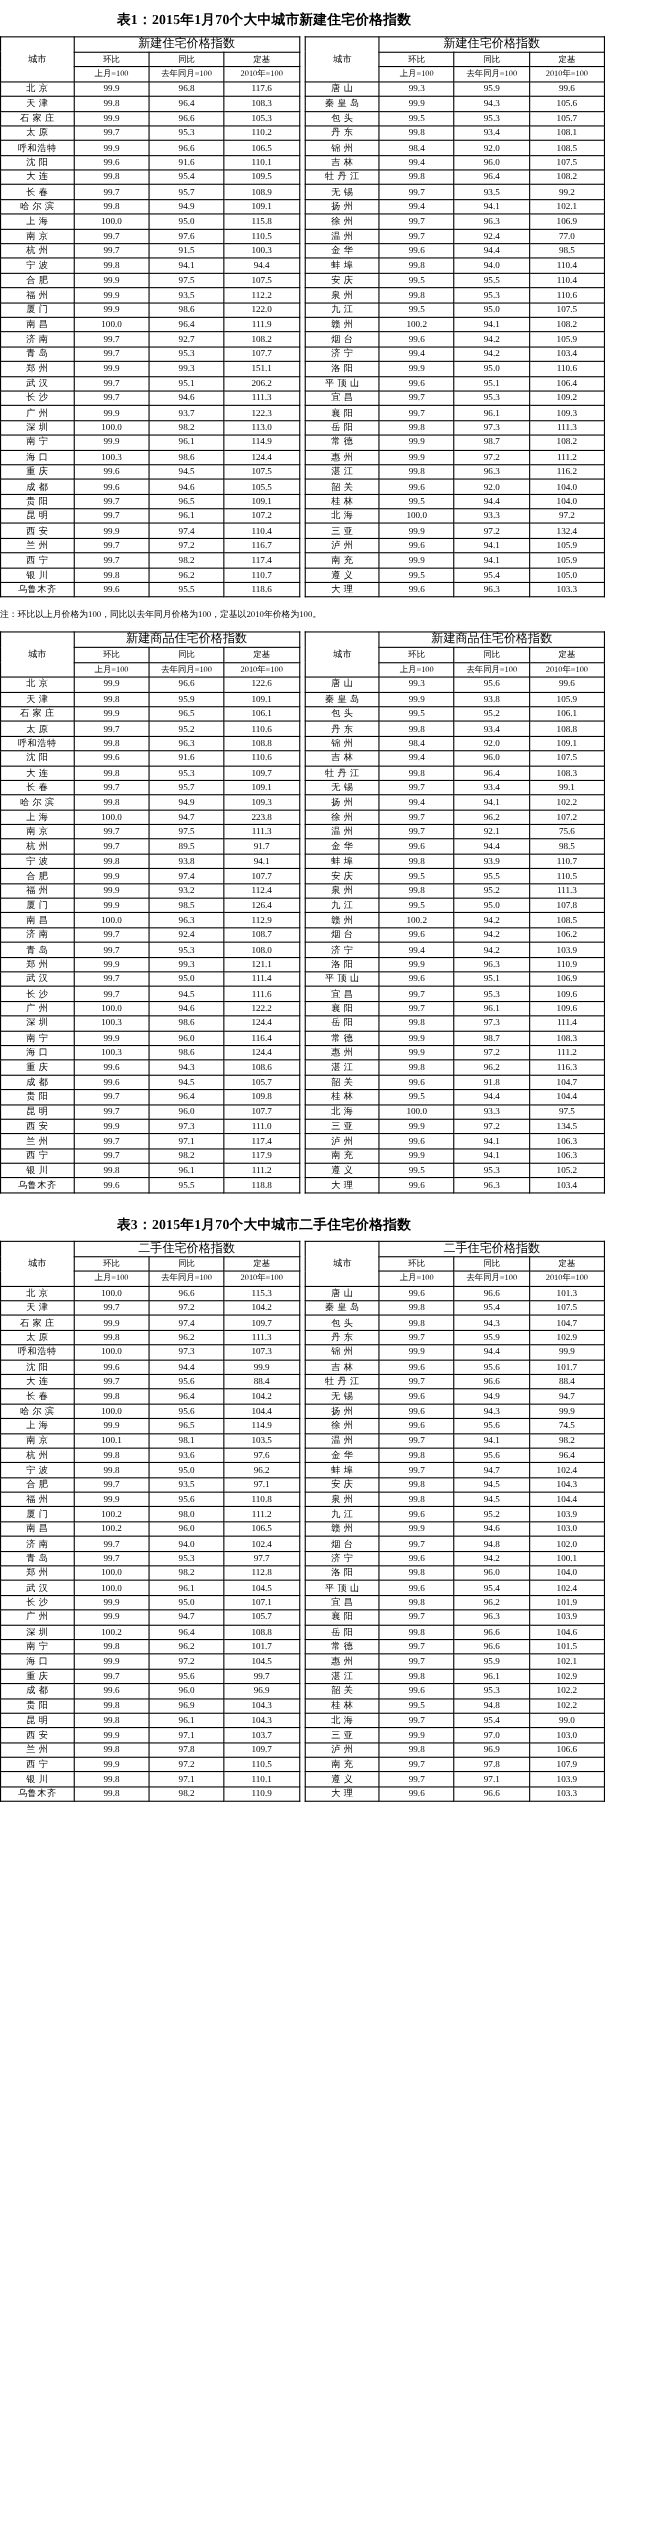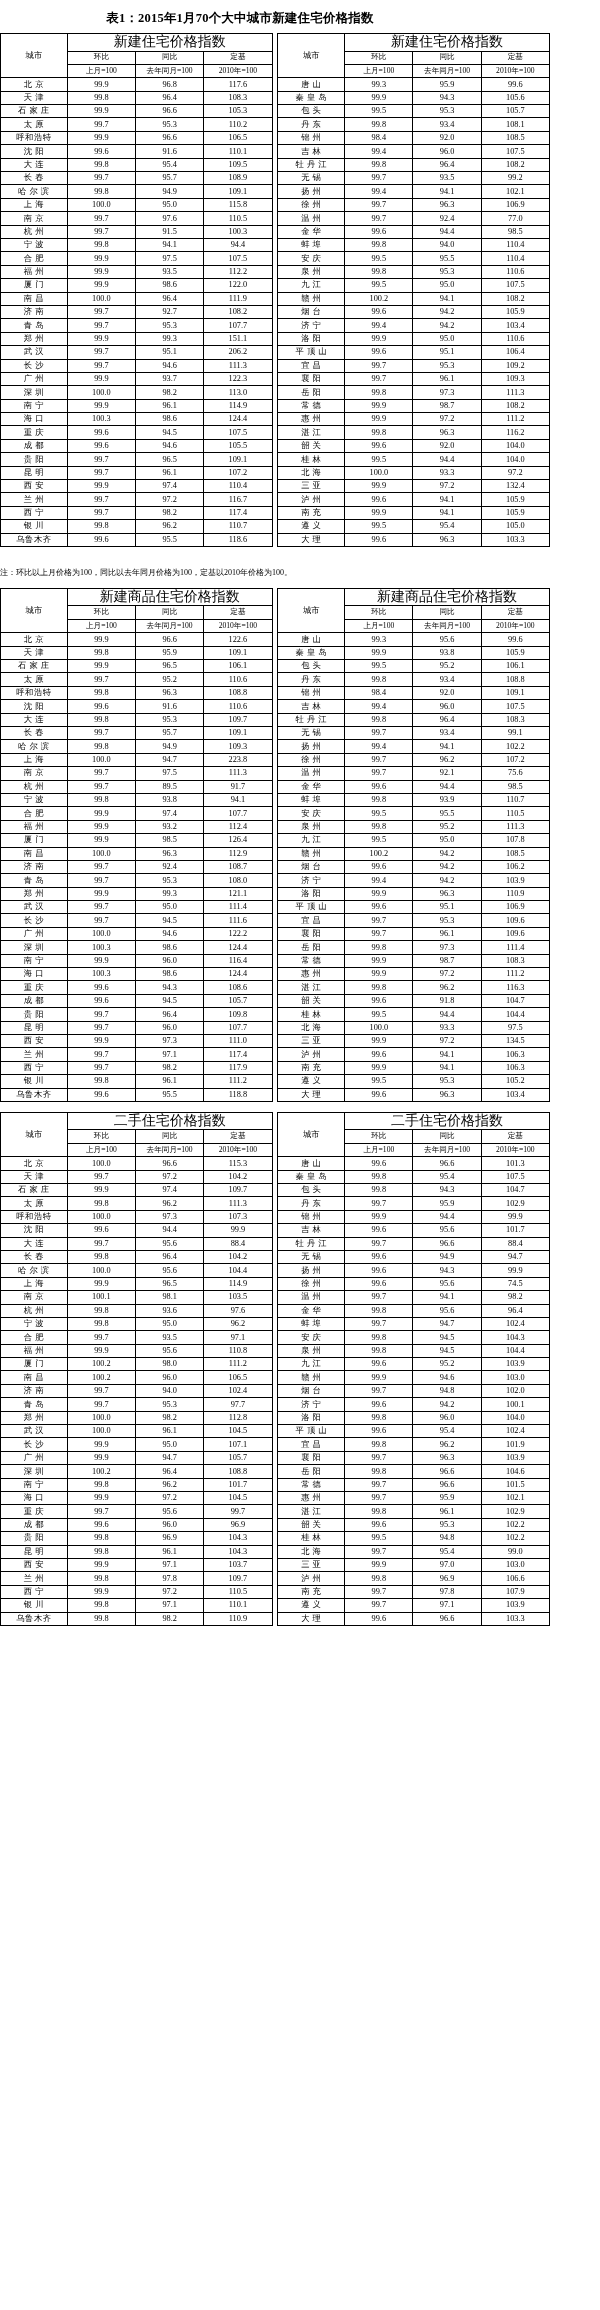--- a/index.html
+++ b/index.html
@@ -30,31 +30,31 @@
     border:0.6px solid #000;
     padding:0;
     margin:0;
     text-align:center;
     vertical-align:middle;
     line-height:1.18;
     height:12.4px;
   }
   .hdr-city{width:44px;}
   .col-num{width:45px;}
-  .hdr-group{font-size:14px;}
+  .hdr-group{font-size:11px;}
   .hdr-sub{font-size:7.6px;}
   .city{
     font-size:8.3px;
     letter-spacing:0.5px;
     text-align:center;
     white-space:nowrap;
   }
   .note{
     width:550px;
-    margin:20px auto 0 auto;
+    margin:10px auto 0 auto;
     font-size:8px;
     font-family:"Liberation Serif", serif;
     text-align:left;
   }
   .mid-gap{width:3px;border-top:none !important;border-bottom:none !important;}
   .nobord{border:none !important;}
 </style>
 </head>
 <body>
 
@@ -816,20 +816,21 @@
             <td class="city">大 理</td>
             <td class="col-num">99.6</td>
             <td class="col-num">96.3</td>
             <td class="col-num">103.4</td>
           </tr>
     </tbody>
       </table>
 
   </div>
     <div class="tbl-block">
+    <div class="tbl-title">表3：2015年1月70个大中城市二手住宅价格指数</div>
     <table class="idx">
 
   <tbody>
           <tr>
     <td class="hdr-city" rowspan="3">城市</td>
     <td class="hdr-group" colspan="3">二手住宅价格指数</td>
     <td class="mid-gap nobord" rowspan="38"></td>
     <td class="hdr-city" rowspan="3">城市</td>
     <td class="hdr-group" colspan="3">二手住宅价格指数</td>
   </tr>

